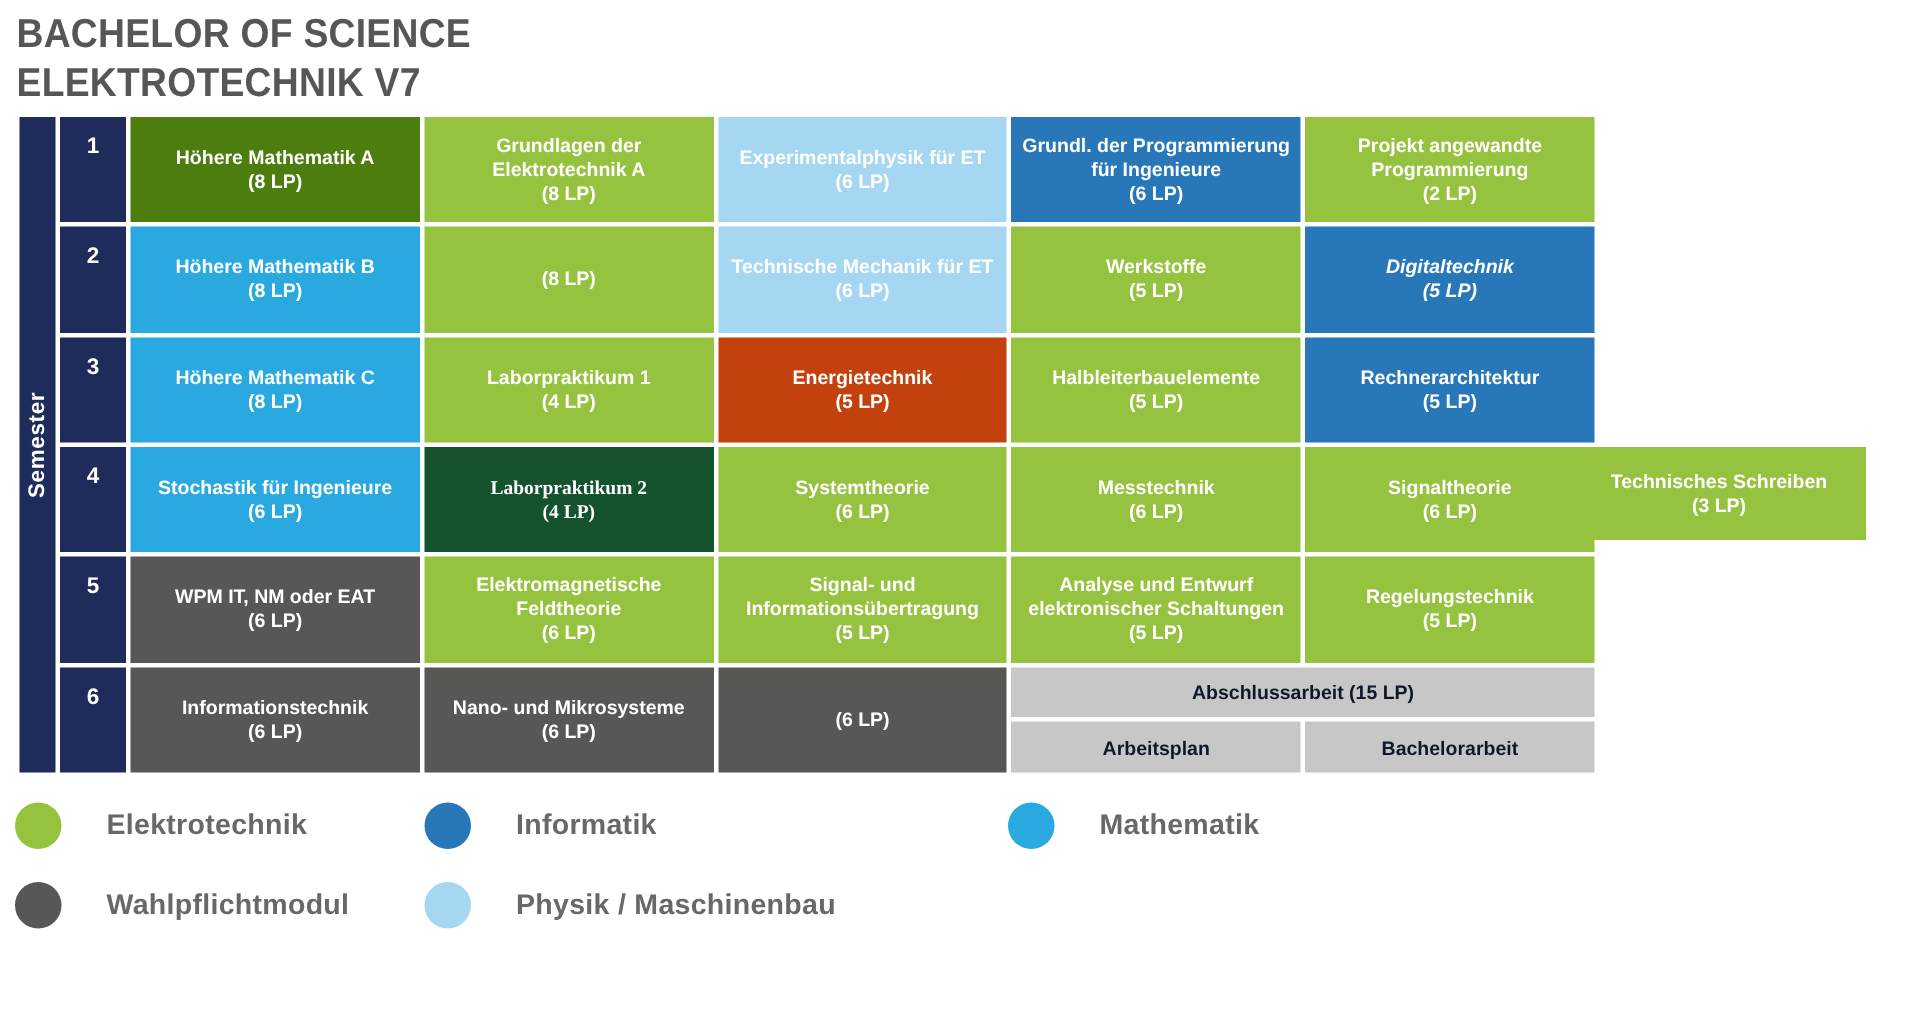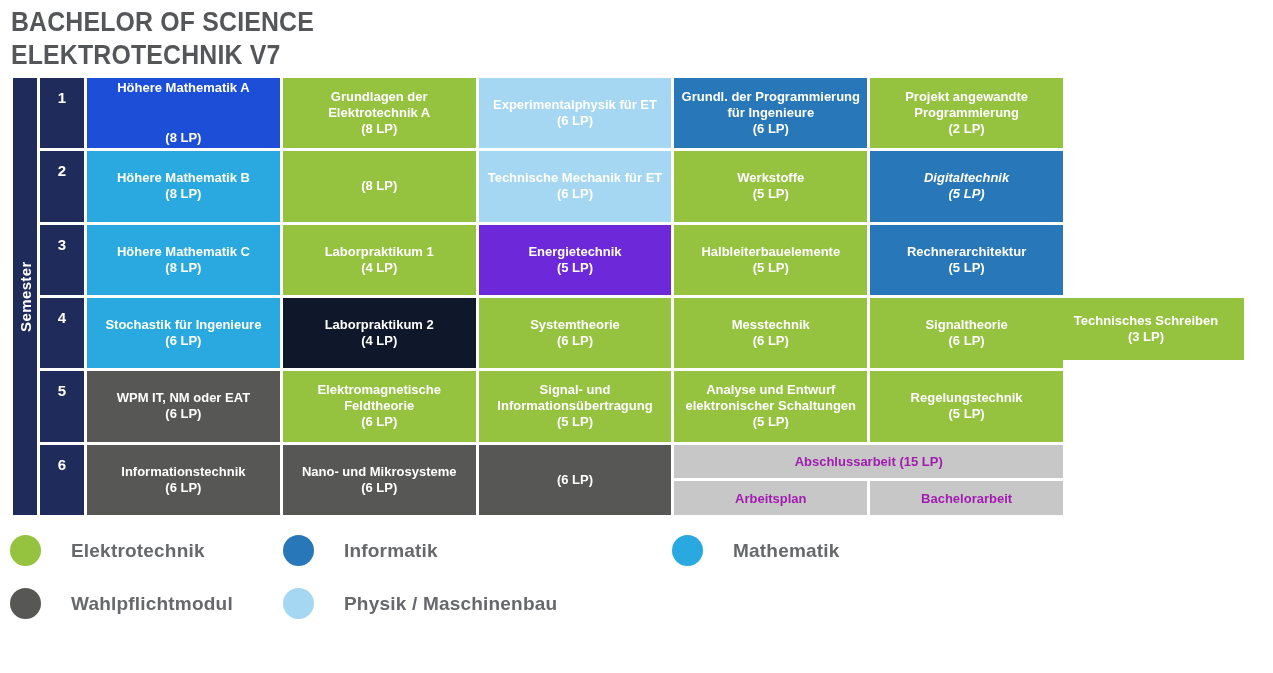--- a/index.html
+++ b/index.html
@@ -94,21 +94,21 @@
     display: grid;
     grid-template-columns: 1fr 1fr;
     grid-template-rows: 1fr 1fr;
     gap: 3px;
   }
   .thesis-cell {
     display: flex;
     align-items: center;
     justify-content: center;
     text-align: center;
-    color: #a21caf;
+    color: #0f172a;
     font-weight: 700;
     font-size: 13px;
   }
   .thesis-main { grid-column: span 2; }
 
   
   .legend-item {
     position: absolute;
     display: flex;
     align-items: center;
@@ -139,21 +139,21 @@
 
 <div class="title">
   <div>BACHELOR OF SCIENCE</div>
   <div>ELEKTROTECHNIK V7</div>
 </div>
 
 <div class="board">
   <div class="semester-bar" style="background: rgb(31, 43, 91);">Semester</div>
 
   <div class="num-cell" style="background: rgb(31, 43, 91);">1</div>
-  <div class="cell" style="background: #1d4ed8; justify-content: space-between;">
+  <div class="cell" style="background: #4d7c0f;">
     <div class="cell-title">Höhere Mathematik A</div>
     <div class="cell-lp">(8 LP)</div>
   </div>
   <div class="cell" style="background: rgb(149, 194, 63);">
     <div class="cell-title">Grundlagen der Elektrotechnik A</div>
     <div class="cell-lp">(8 LP)</div>
   </div>
   <div class="cell" style="background: rgb(165, 215, 242);">
     <div class="cell-title">Experimentalphysik für ET</div>
     <div class="cell-lp">(6 LP)</div>
@@ -190,39 +190,39 @@
 
   <div class="num-cell" style="background: rgb(31, 43, 91);">3</div>
   <div class="cell" style="background: rgb(41, 169, 224);">
     <div class="cell-title">Höhere Mathematik C</div>
     <div class="cell-lp">(8 LP)</div>
   </div>
   <div class="cell" style="background: rgb(149, 194, 63);">
     <div class="cell-title">Laborpraktikum 1</div>
     <div class="cell-lp">(4 LP)</div>
   </div>
-  <div class="cell" style="background: #6d28d9;">
+  <div class="cell" style="background: #c2410c;">
     <div class="cell-title">Energietechnik</div>
     <div class="cell-lp">(5 LP)</div>
   </div>
   <div class="cell" style="background: rgb(149, 194, 63);">
     <div class="cell-title">Halbleiterbauelemente</div>
     <div class="cell-lp">(5 LP)</div>
   </div>
   <div class="cell" style="background: rgb(40, 119, 184);">
     <div class="cell-title">Rechnerarchitektur</div>
     <div class="cell-lp">(5 LP)</div>
   </div>
 
   <div class="num-cell" style="background: rgb(31, 43, 91);">4</div>
   <div class="cell" style="background: rgb(41, 169, 224);">
     <div class="cell-title">Stochastik für Ingenieure</div>
     <div class="cell-lp">(6 LP)</div>
   </div>
-  <div class="cell" style="background: #0f172a;">
+  <div class="cell" style="background: #14532d; font-family: Liberation Serif, serif;">
     <div class="cell-title">Laborpraktikum 2</div>
     <div class="cell-lp">(4 LP)</div>
   </div>
   <div class="cell" style="background: rgb(149, 194, 63);">
     <div class="cell-title">Systemtheorie</div>
     <div class="cell-lp">(6 LP)</div>
   </div>
   <div class="cell" style="background: rgb(149, 194, 63);">
     <div class="cell-title">Messtechnik</div>
     <div class="cell-lp">(6 LP)</div>

